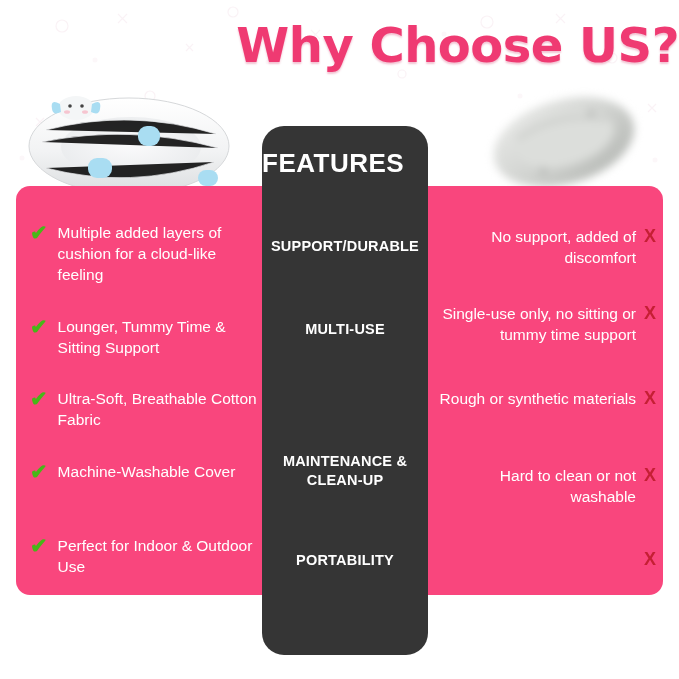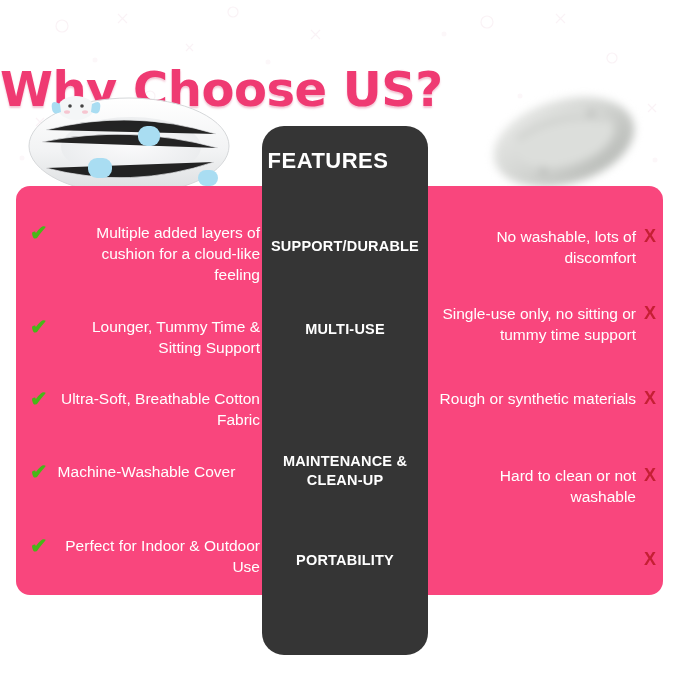--- a/index.html
+++ b/index.html
@@ -22,30 +22,29 @@
     pointer-events: none;
     opacity: 0.5;
   }
 
   
   #title {
     position: absolute;
     top: 16px;
     left: 0;
     width: 679px;
-    text-align: left;
+    text-align: right;
     font-size: 48px;
     line-height: 58px;
     font-weight: bold;
     letter-spacing: -0.5px;
     color: #ef3a72;
     text-shadow: 0 2px 2px rgba(210, 40, 95, 0.28);
     font-family: "DejaVu Sans", sans-serif;
     white-space: nowrap;
-    margin-top: 44px;
   }
 
   
   #product-left {
     position: absolute;
     left: 22px;
     top: 84px;
     width: 214px;
     height: 118px;
   }
@@ -80,21 +79,21 @@
     border-radius: 22px;
     z-index: 5;
   }
   #features-heading {
     position: absolute;
     top: 22px;
     left: 0;
     width: 132px;
     text-align: center;
     color: #ffffff;
-    font-size: 22px;
+    font-size: 26px;
     font-weight: bold;
     letter-spacing: 0.5px;
     font-family: "Liberation Sans", sans-serif;
   }
   .feature-label {
     position: absolute;
     left: 4px;
     width: 158px;
     text-align: center;
     color: #ffffff;
@@ -116,21 +115,21 @@
   .row-pro {
     left: 30px;
     width: 230px;
     justify-content: flex-start;
   }
   .row-con {
     left: 438px;
     width: 218px;
     justify-content: flex-end;
   }
-  .row-pro .row-text  { text-align: right;  padding-left: 10px; }
+  .row-pro .row-text  { text-align: left;  padding-left: 10px; }
   .row-con .row-text  { text-align: right; padding-right: 8px; }
 
   .mark {
     flex: 0 0 auto;
     font-size: 19px;
     line-height: 21px;
     font-weight: bold;
   }
   .mark-check { color: #47b718; font-size: 21px; }
   .mark-cross { color: #c51f34; font-size: 18px; }
@@ -249,21 +248,21 @@
 <div class="row row-pro zindex-top" style="top:461px">
   <span class="mark mark-check">✔</span>
   <span class="row-text">Machine-Washable Cover</span>
 </div>
 <div class="row row-pro zindex-top" style="top:535px">
   <span class="mark mark-check">✔</span>
   <span class="row-text">Perfect for Indoor &amp; Outdoor Use</span>
 </div>
 
 <div class="row row-con zindex-top" style="top:226px">
-  <span class="row-text">No washable, lots of discomfort</span>
+  <span class="row-text">No support, added of discomfort</span>
   <span class="mark mark-cross">X</span>
 </div>
 <div class="row row-con zindex-top" style="top:303px">
   <span class="row-text">Single-use only, no sitting or tummy time support</span>
   <span class="mark mark-cross">X</span>
 </div>
 <div class="row row-con zindex-top" style="top:388px">
   <span class="row-text">Rough or synthetic materials</span>
   <span class="mark mark-cross">X</span>
 </div>

